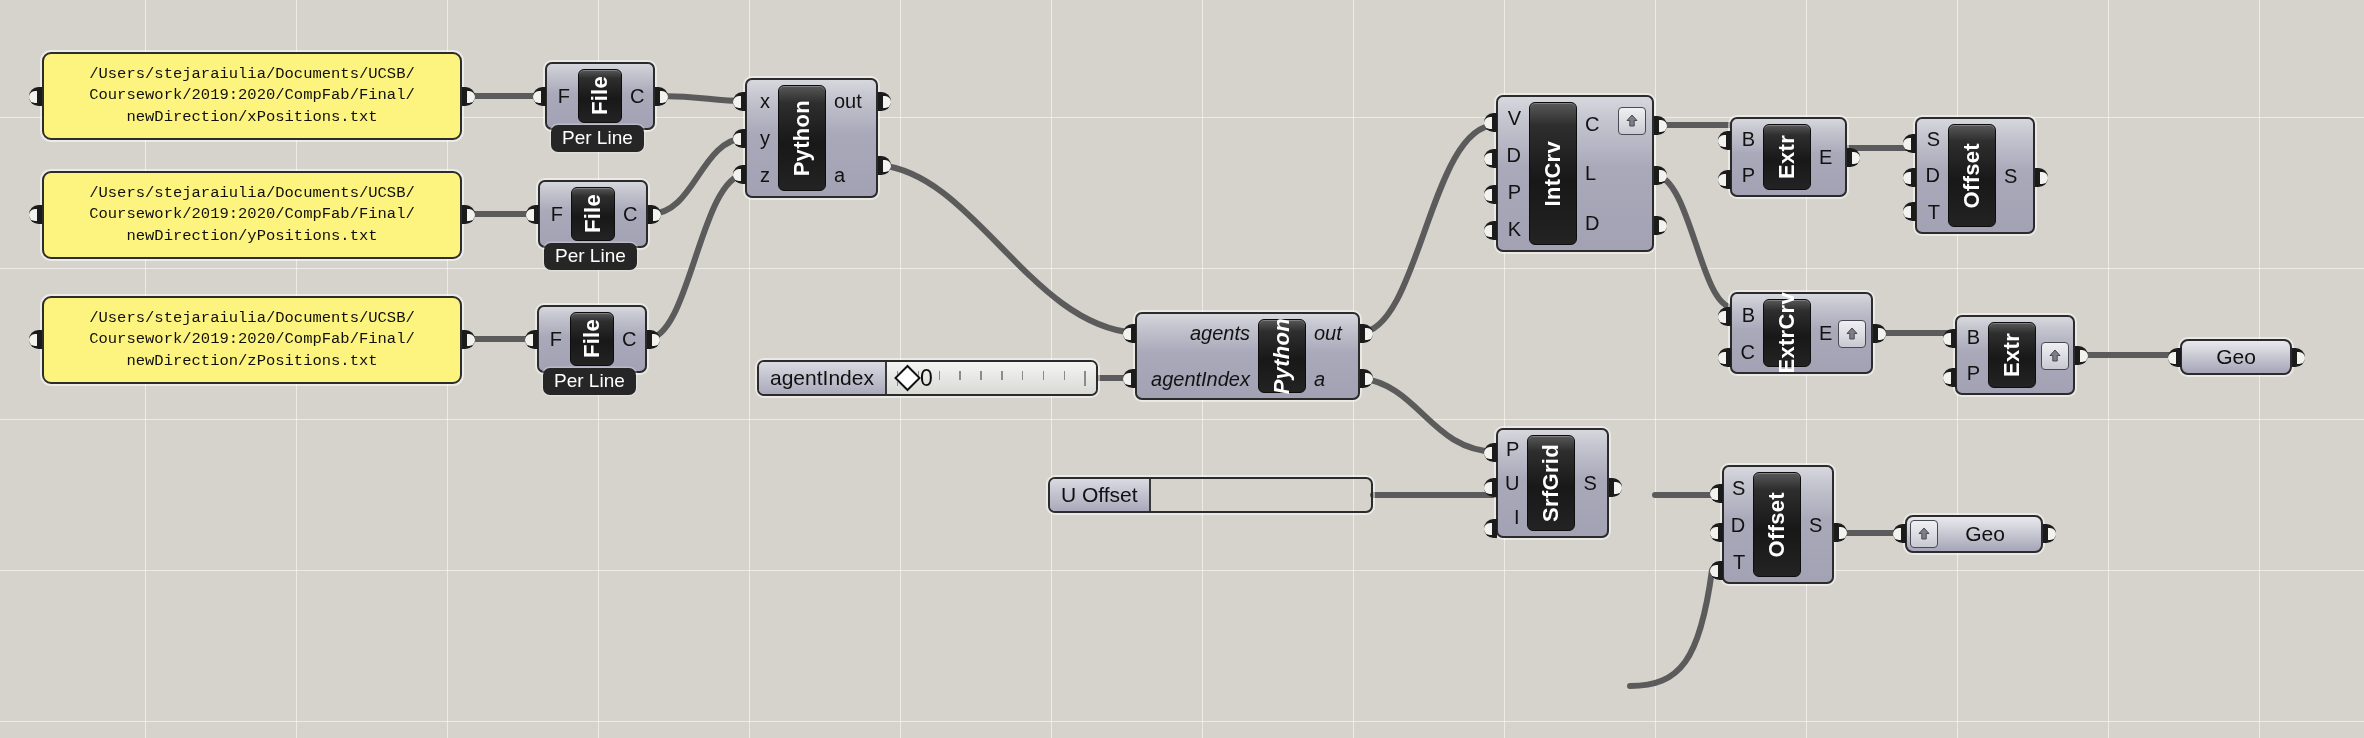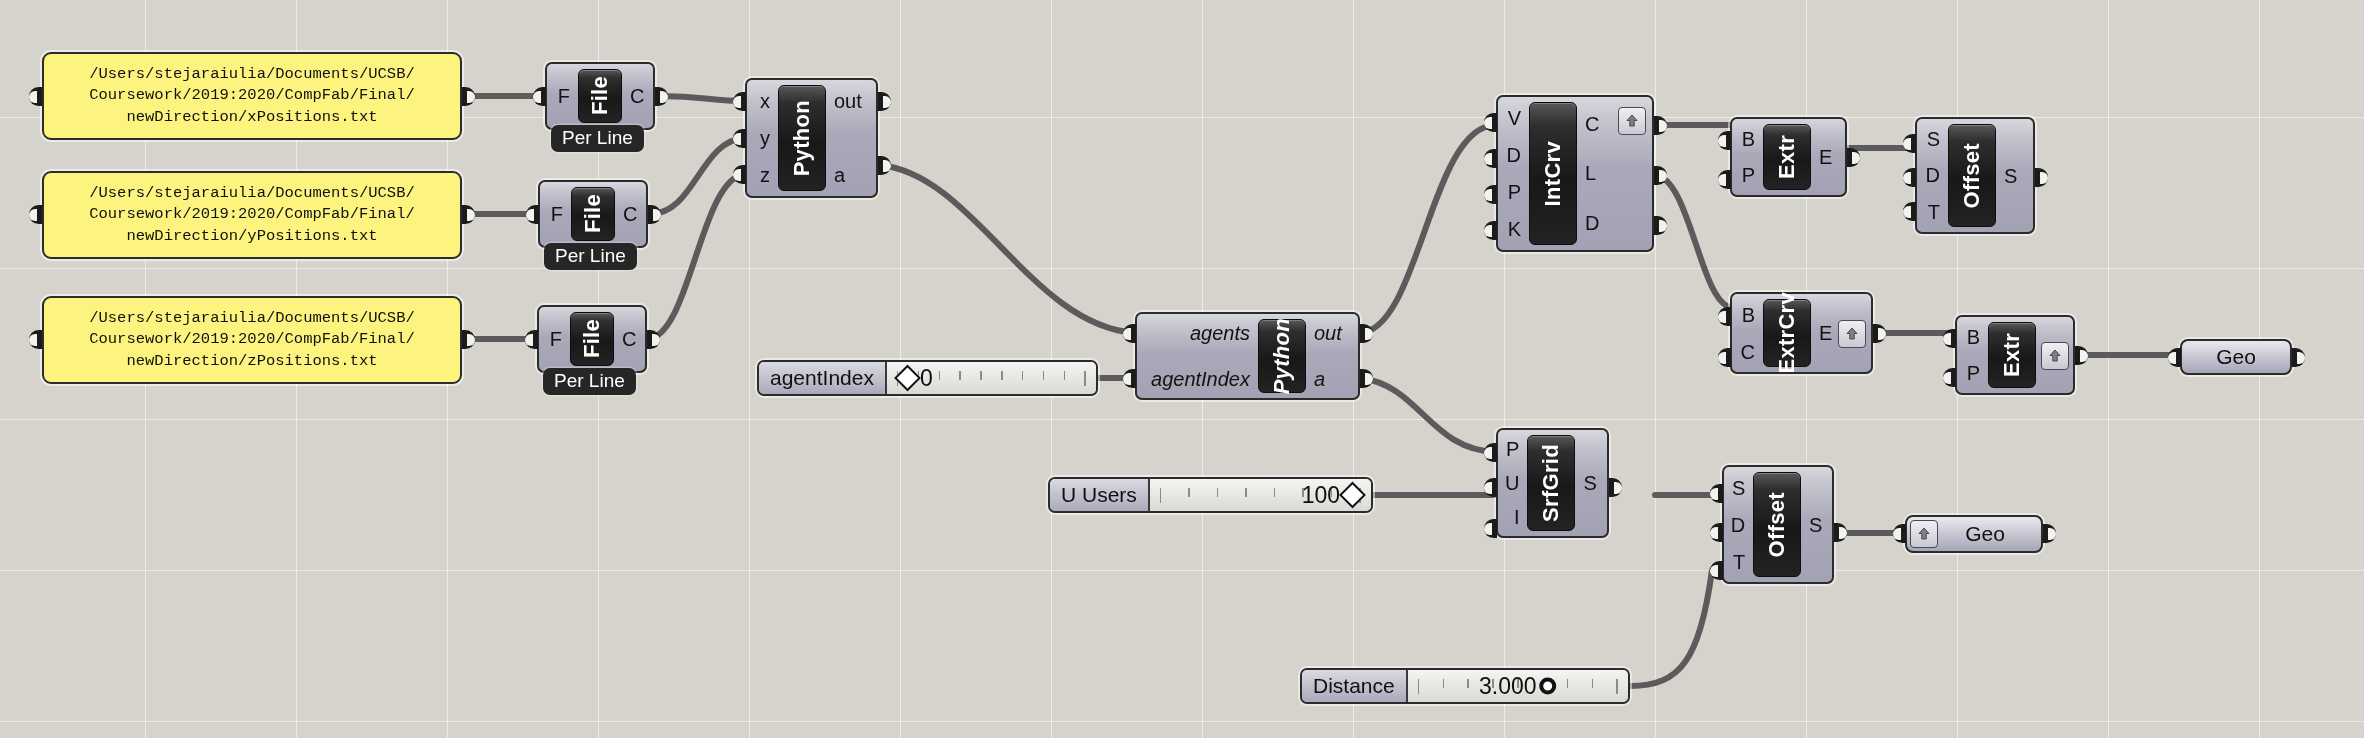--- a/index.html
+++ b/index.html
@@ -495,37 +495,21 @@
     </div>
   </div>
   <div class="plug left" style="left:2168px;top:348px;">
       <i></i>
     </div>
   <div class="plug right" style="left:2292px;top:348px;">
       <i></i>
     </div>
 
   <div class="slider" style="left:1048px;top:477px;width:325px;height:36px;">
-    <div class="name">U Users</div>
-    <div class="track">
-      <div class="ticks">
-        <i></i>
-          <i></i>
-          <i></i>
-          <i></i>
-          <i></i>
-          <i></i>
-          <i></i>
-          <i></i>
-      </div>
-      <div class="val" style="right:9px;">
-        <span>100</span>
-        <span class="dia"></span>
-      </div>
-    </div>
+    <div class="name">U Offset</div>
   </div>
 
   <div class="comp" style="left:1496px;top:428px;width:113px;height:110px;">
     <div class="comp-body">
       <div class="ports in" style="min-width:26px;">
         <span class="port-lbl">P</span>
         <span class="port-lbl">U</span>
         <span class="port-lbl">I</span>
       </div>
       <div class="namebar">
@@ -587,34 +571,14 @@
         </svg>
     </div>
   </div>
   <div class="plug left" style="left:1893px;top:524px;">
       <i></i>
     </div>
   <div class="plug right" style="left:2043px;top:524px;">
       <i></i>
     </div>
 
-  <div class="slider" style="left:1300px;top:668px;width:330px;height:36px;">
-    <div class="name">Distance</div>
-    <div class="track">
-      <div class="ticks">
-        <i></i>
-          <i></i>
-          <i></i>
-          <i></i>
-          <i></i>
-          <i></i>
-          <i></i>
-          <i></i>
-          <i></i>
-      </div>
-      <div class="val" style="left:50%;transform:translate(-50%,-50%);">
-        <span>3.000</span>
-        <span class="knobc"></span>
-      </div>
-    </div>
-  </div>
 
 </div>
 
 </body></html>

